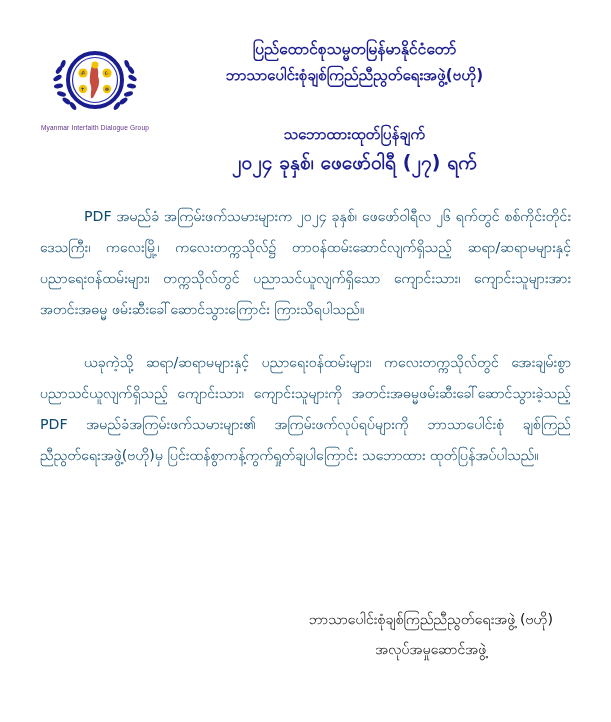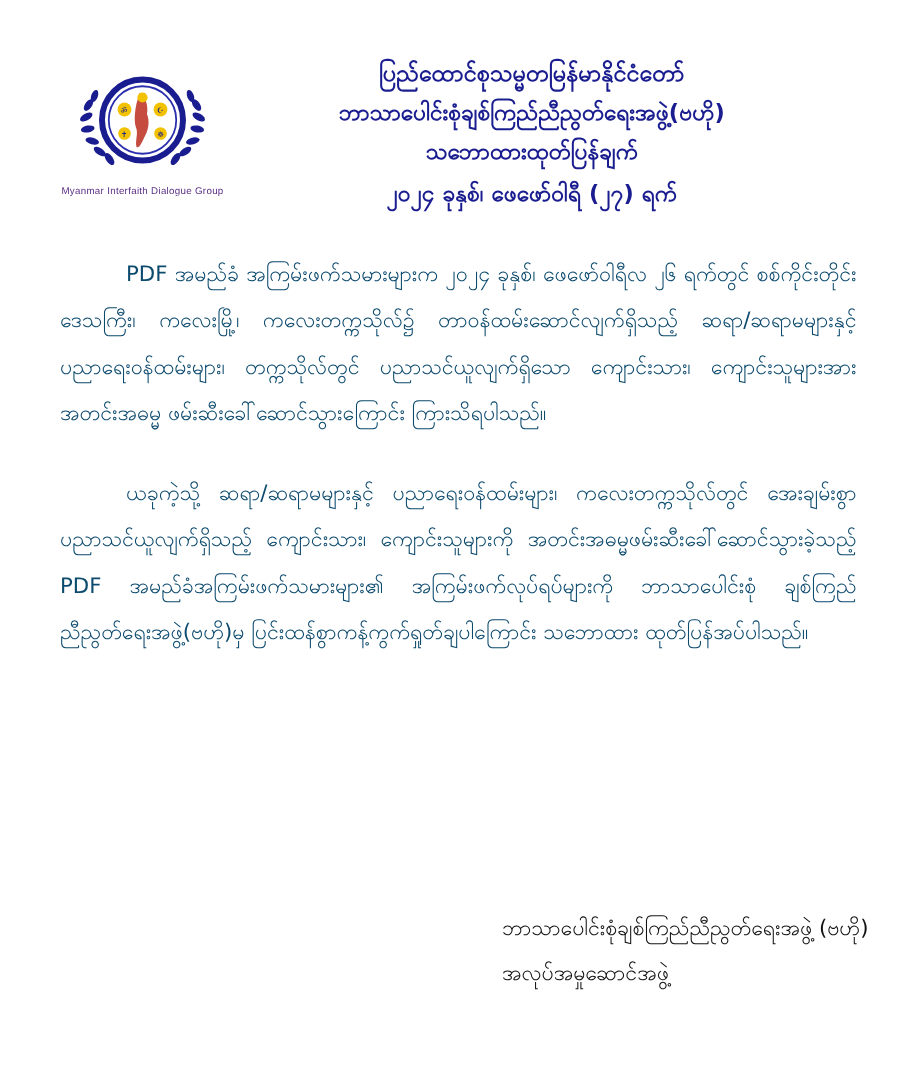--- a/index.html
+++ b/index.html
@@ -65,22 +65,22 @@
   .title-line {
     color: #1a1d8f;
     font-weight: bold;
     font-size: 15.5px;
     line-height: 26px;
     font-family: "DejaVu Sans", sans-serif;
     letter-spacing: 0.1px;
   }
 
   .title-line.t2 { font-size: 15px; }
-  .title-line.t3 { font-size: 15px; }
-  .title-line.t4 { font-size: 15px; margin-top: 2px; }
+  .title-line.t3 { font-size: 15px; margin-top: 33px; }
+  .title-line.t4 { font-size: 19px; margin-top: 2px; }
 
   
   .body-text {
     padding: 26px 40px 0 40px;
     box-sizing: border-box;
   }
 
   .para {
     color: #0c4a6e;
     font-size: 14.2px;
@@ -89,23 +89,23 @@
     text-justify: inter-word;
     margin: 0 0 22px 0;
     font-family: "DejaVu Sans", sans-serif;
   }
 
   .para.indent { text-indent: 44px; }
 
   
   .signature {
     position: absolute;
-    right: 32px;
+    right: 58px;
     bottom: 42px;
-    text-align: left;
+    text-align: center;
     margin-left: 13px;
   }
 
   .sig-line {
     color: #111111;
     font-size: 14.2px;
     line-height: 30px;
     font-family: "DejaVu Sans", sans-serif;
   }
 

